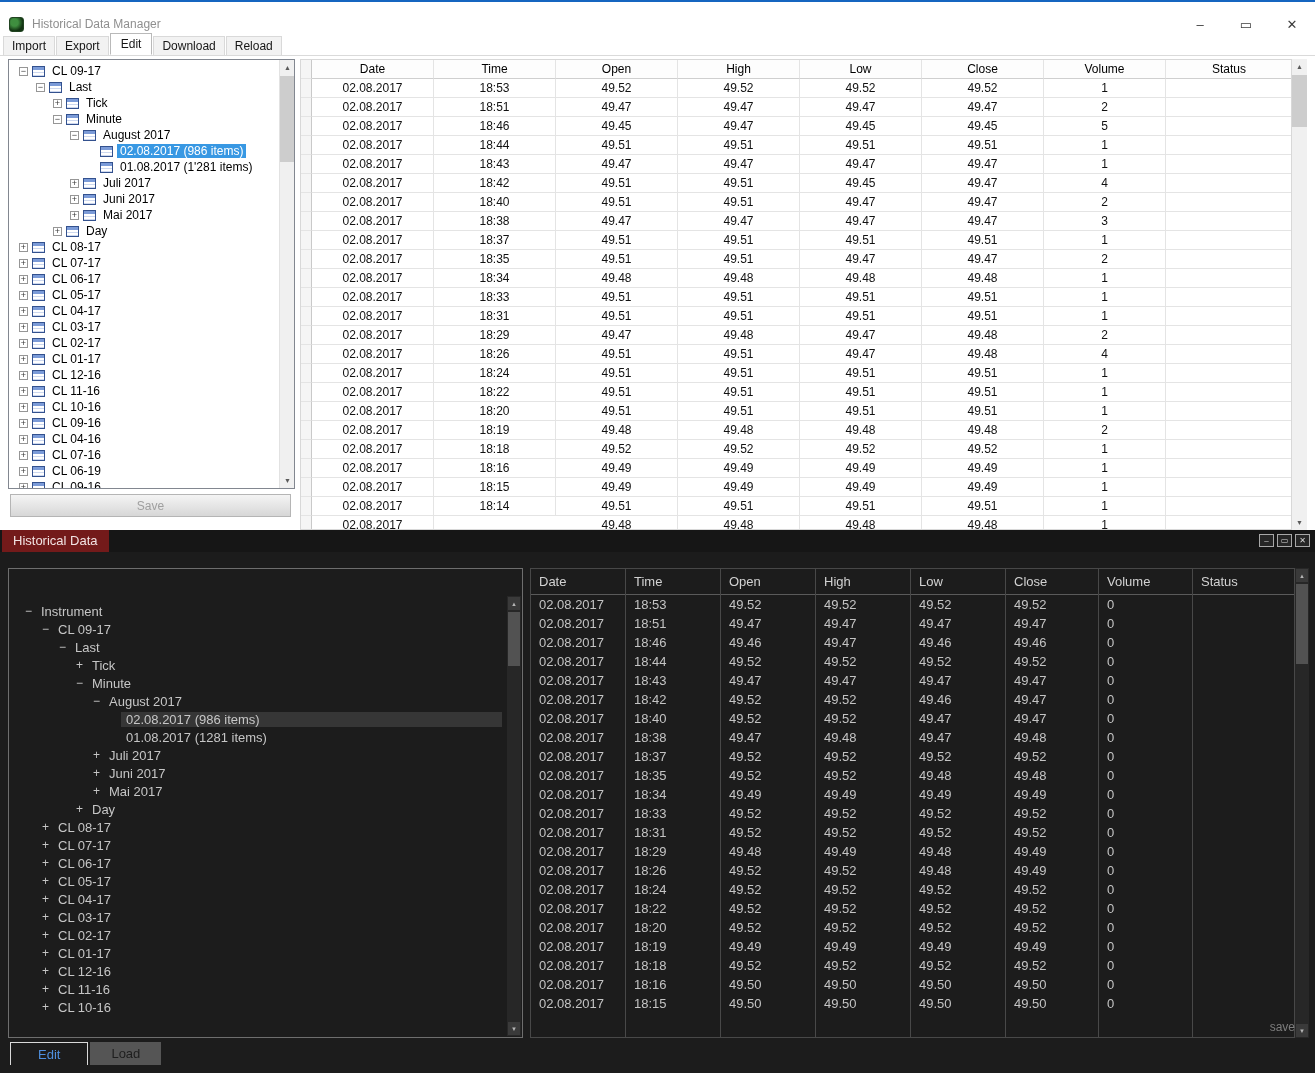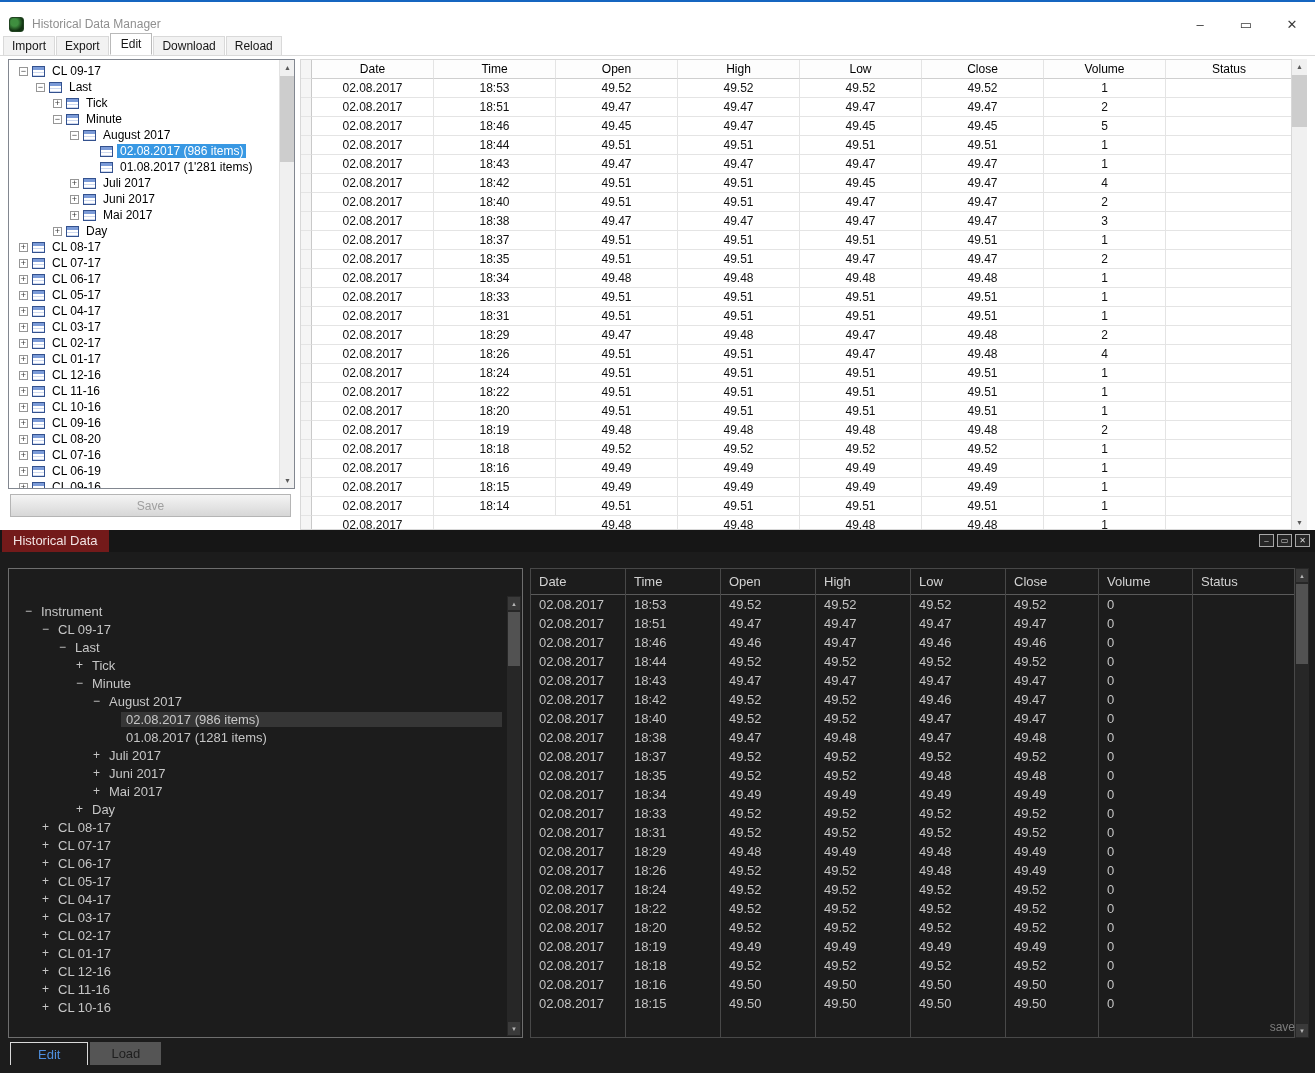--- a/index.html
+++ b/index.html
@@ -242,21 +242,21 @@
             <span class="t-label">CL 10-16</span>
           </div>
           <div class="t-row" style="padding-left: 10px;">
             <span class="expbox">+</span>
             <span class="grid-icon"></span>
             <span class="t-label">CL 09-16</span>
           </div>
           <div class="t-row" style="padding-left: 10px;">
             <span class="expbox">+</span>
             <span class="grid-icon"></span>
-            <span class="t-label">CL 08-20</span>
+            <span class="t-label">CL 04-16</span>
           </div>
           <div class="t-row" style="padding-left: 10px;">
             <span class="expbox">+</span>
             <span class="grid-icon"></span>
             <span class="t-label">CL 07-16</span>
           </div>
           <div class="t-row" style="padding-left: 10px;">
             <span class="expbox">+</span>
             <span class="grid-icon"></span>
             <span class="t-label">CL 06-19</span>

